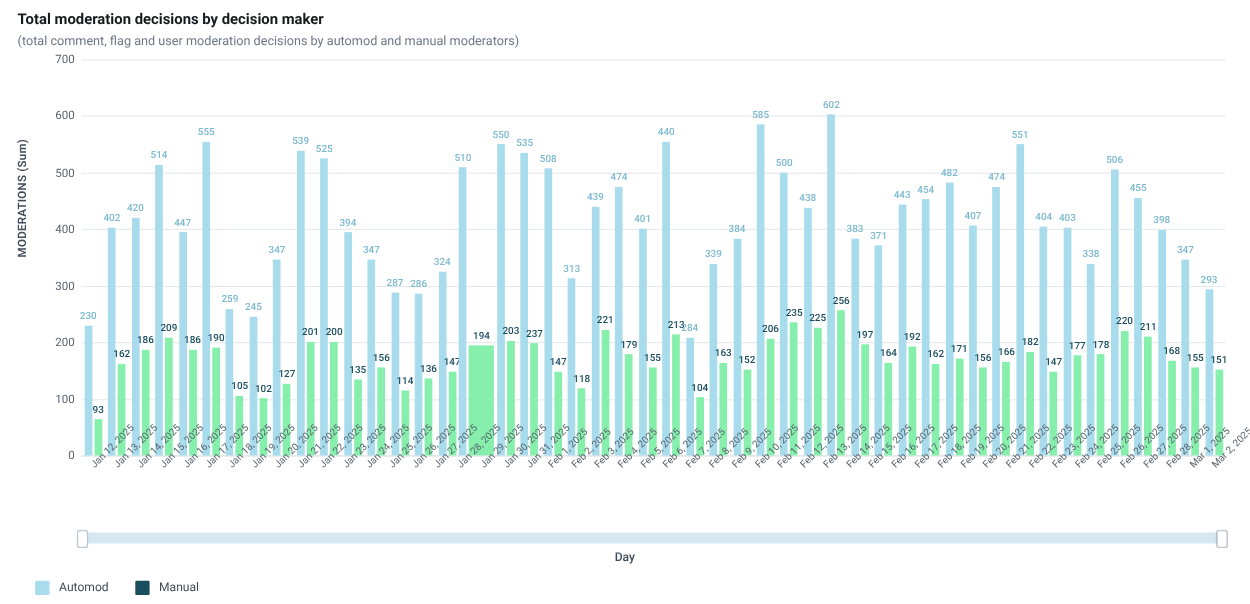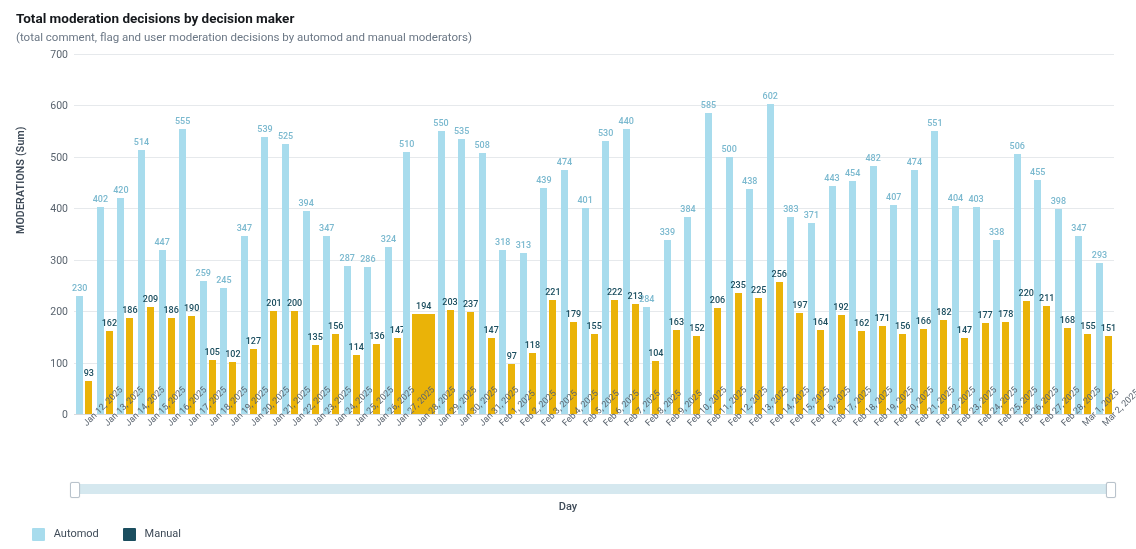--- a/index.html
+++ b/index.html
@@ -86,21 +86,21 @@
     display: flex;
     justify-content: center;
     align-items: flex-end;
     position: relative;
   }
   .bar {
     width: 7px;
     position: relative;
   }
   .bar.automod { background: #a8dced; margin-right: 1px; }
-  .bar.manual  { background: #eab308; margin-left: 1px; }
+  .bar.manual  { background: #86efac; margin-left: 1px; }
   .vlabel {
     position: absolute;
     bottom: 100%;
     left: 50%;
     transform: translateX(-50%);
     font-size: 9px;
     line-height: 1;
     padding-bottom: 3px;
     white-space: nowrap;
   }
@@ -230,21 +230,21 @@
         </div>
         <div class="group">
           <div class="bar automod" style="height: 264.343px;">
             <div class="vlabel automod">514</div>
           </div>
           <div class="bar manual" style="height: 107.486px;">
             <div class="vlabel manual">209</div>
           </div>
         </div>
         <div class="group">
-          <div class="bar automod" style="height: 164px;">
+          <div class="bar automod" style="height: 203px;">
             <div class="vlabel automod">447</div>
           </div>
           <div class="bar manual" style="height: 95.6571px;">
             <div class="vlabel manual">186</div>
           </div>
         </div>
         <div class="group">
           <div class="bar automod" style="height: 285.429px;">
             <div class="vlabel automod">555</div>
           </div>
@@ -358,28 +358,20 @@
         </div>
         <div class="group">
           <div class="bar automod" style="height: 261.257px;">
             <div class="vlabel automod">508</div>
           </div>
           <div class="bar manual" style="height: 75.6px;">
             <div class="vlabel manual">147</div>
           </div>
         </div>
         <div class="group">
-          <div class="bar automod" style="height: 163.543px;">
-            <div class="vlabel automod">318</div>
-          </div>
-          <div class="bar manual" style="height: 49.8857px;">
-            <div class="vlabel manual">97</div>
-          </div>
-        </div>
-        <div class="group">
           <div class="bar automod" style="height: 160.971px;">
             <div class="vlabel automod">313</div>
           </div>
           <div class="bar manual" style="height: 60.6857px;">
             <div class="vlabel manual">118</div>
           </div>
         </div>
         <div class="group">
           <div class="bar automod" style="height: 225.771px;">
             <div class="vlabel automod">439</div>
@@ -395,28 +387,20 @@
           <div class="bar manual" style="height: 92.0571px;">
             <div class="vlabel manual">179</div>
           </div>
         </div>
         <div class="group">
           <div class="bar automod" style="height: 206.229px;">
             <div class="vlabel automod">401</div>
           </div>
           <div class="bar manual" style="height: 79.7143px;">
             <div class="vlabel manual">155</div>
-          </div>
-        </div>
-        <div class="group">
-          <div class="bar automod" style="height: 272.571px;">
-            <div class="vlabel automod">530</div>
-          </div>
-          <div class="bar manual" style="height: 114.171px;">
-            <div class="vlabel manual">222</div>
           </div>
         </div>
         <div class="group">
           <div class="bar automod" style="height: 285px;">
             <div class="vlabel automod">440</div>
           </div>
           <div class="bar manual" style="height: 109.543px;">
             <div class="vlabel manual">213</div>
           </div>
         </div>

